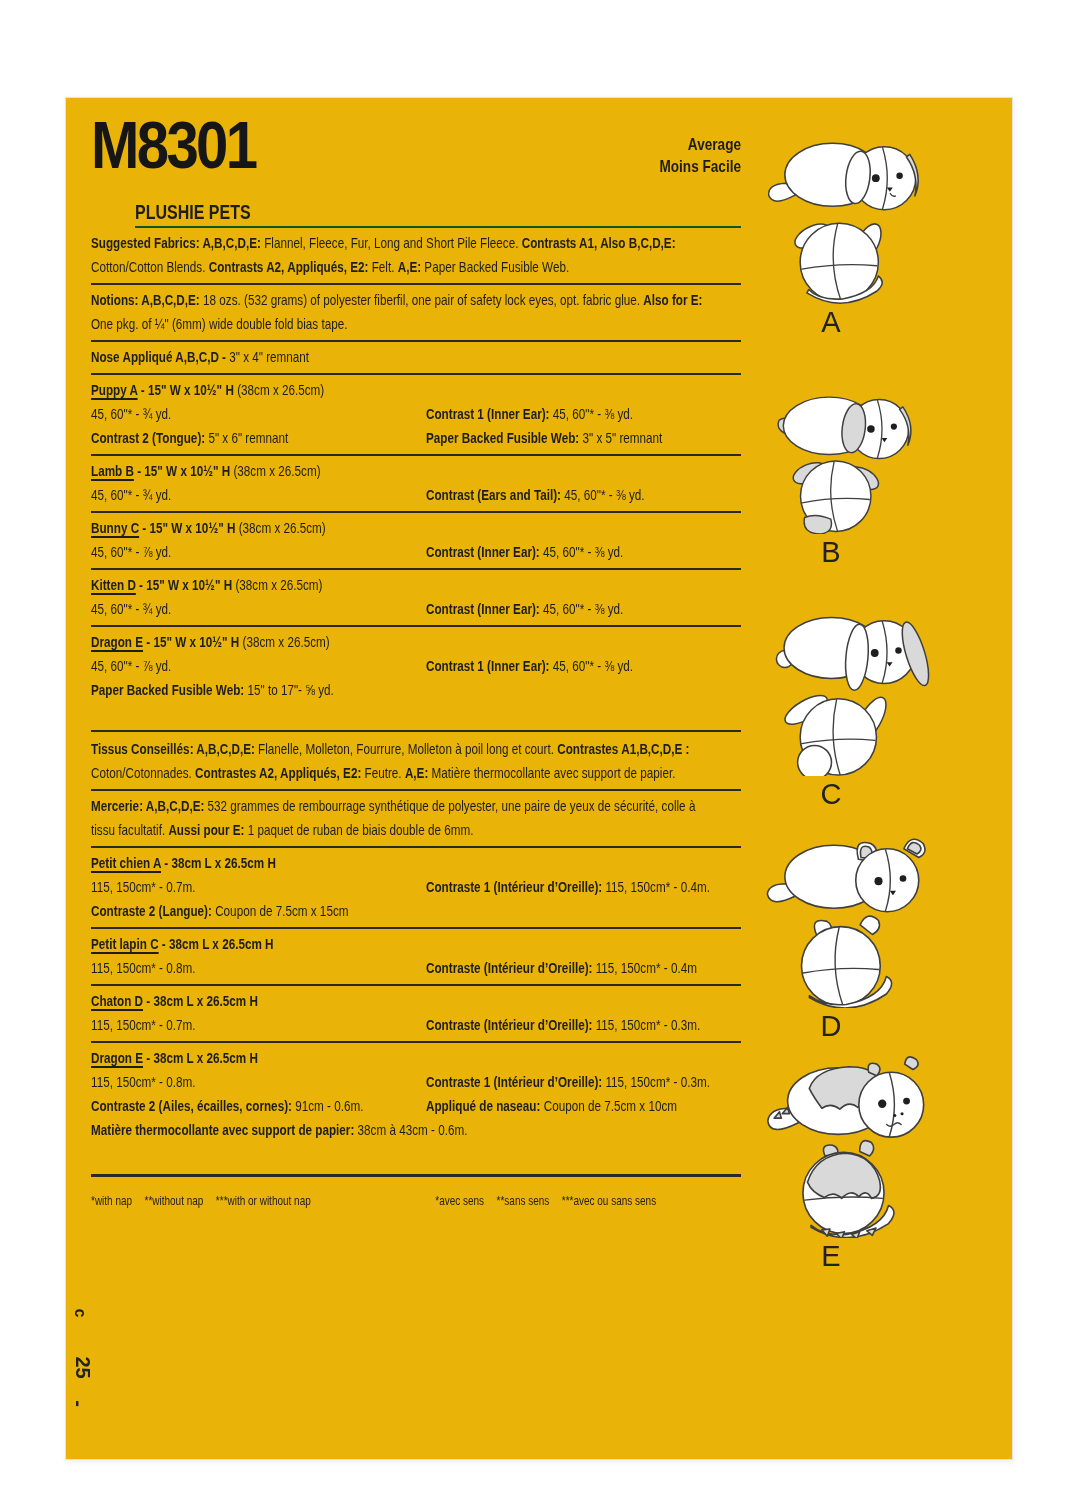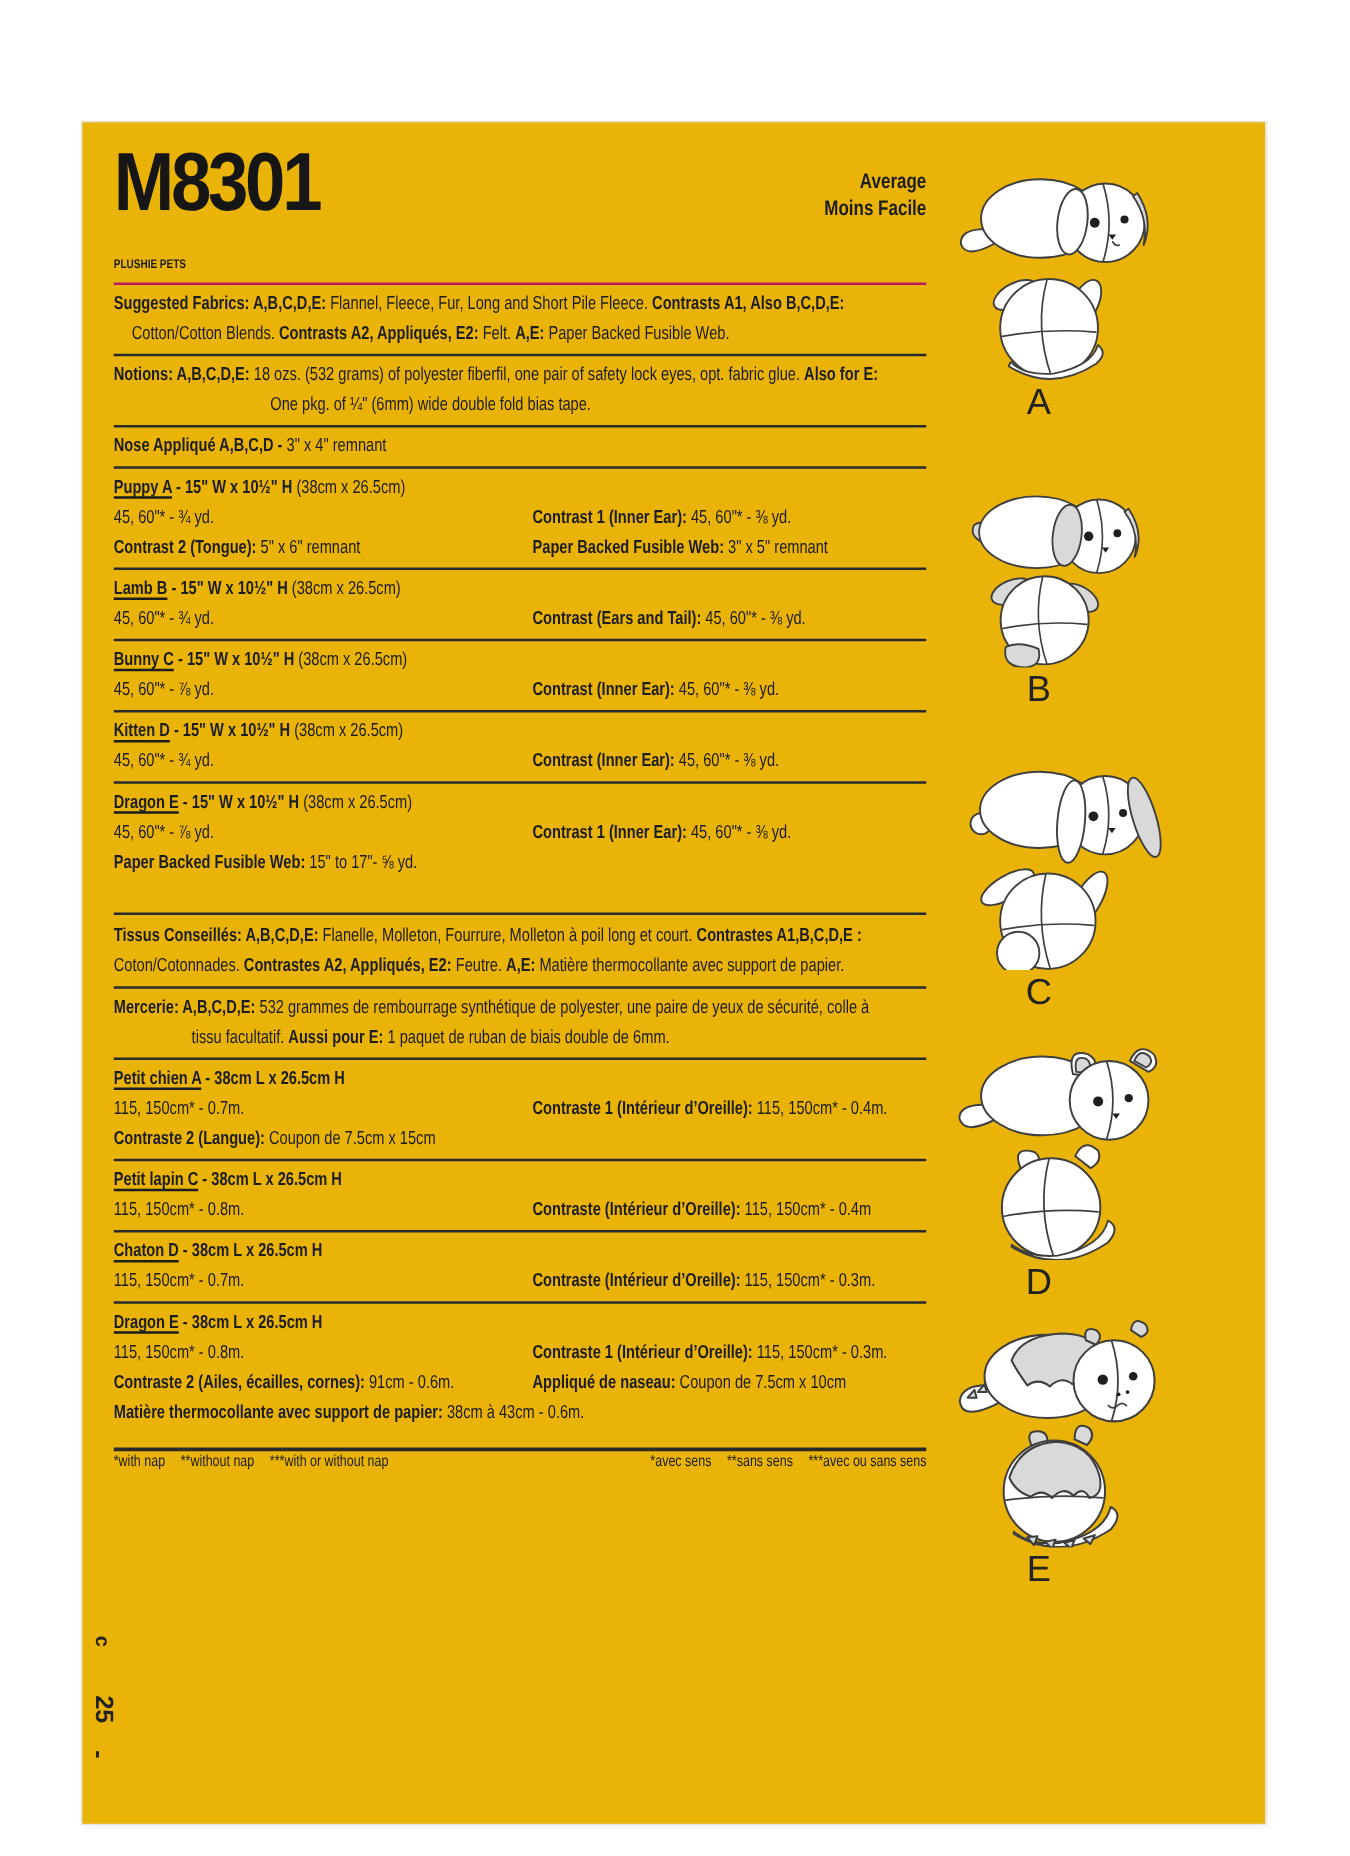--- a/index.html
+++ b/index.html
@@ -4,35 +4,35 @@
 <style>
   html,body{margin:0;padding:0;}
   body{width:1080px;height:1485px;background:#ffffff;font-family:"Liberation Sans",sans-serif;color:#1d1d1d;position:relative;overflow:hidden;}
   .sheet{position:absolute;left:65px;top:97px;width:946px;height:1361px;background:#eab308;border:1px solid #e3e3e3;box-shadow:1px 2px 6px rgba(0,0,0,.07);}
   .content{position:absolute;left:25px;top:14px;width:650px;}
   .header{position:relative;height:88px;}
   .code{position:absolute;left:0;top:0;margin:0;font-size:66px;font-weight:700;letter-spacing:-3px;line-height:1;transform:scaleX(.88);transform-origin:0 0;color:#161616;}
   .difficulty{position:absolute;right:0;top:22px;text-align:right;font-weight:700;font-size:17px;line-height:22px;transform:scaleX(.8);transform-origin:100% 0;}
   .cond{transform:scaleX(.78);transform-origin:0 50%;}
   .cond-r{transform:scaleX(.78);transform-origin:100% 50%;}
-  .sec-title{font-weight:700;font-size:10px;line-height:20px;padding:2px 0 4px;border-bottom:2px solid #be185d;}
+  .sec-title{font-weight:700;font-size:20px;line-height:20px;padding:2px 0 4px;border-bottom:2px solid #14532d;margin-left:44px;}
   .sec-title span{display:inline-block;transform:scaleX(.8);transform-origin:0 50%;white-space:nowrap;}
-  .para{padding:3px 0 4px;border-bottom:2px solid #2a2a2a;text-align:center;}
+  .para{padding:3px 0 4px;border-bottom:2px solid #2a2a2a;}
   .para-plain{padding:3px 0 4px;border-bottom:2px solid #2a2a2a;}
   .tline{font-size:15px;line-height:24px;white-space:nowrap;}
   .block{padding:2px 0 4px;border-bottom:2px solid #2a2a2a;}
   .block.no-rule{border-bottom:none;}
   .block-heading{font-size:15px;line-height:25px;white-space:nowrap;font-weight:400;}
   .block-heading b{font-weight:700;}
   .u{text-decoration:underline;text-underline-offset:3px;text-decoration-thickness:1.5px;}
   .row{display:grid;grid-template-columns:335px 1fr;}
   .cell{font-size:15px;line-height:24px;white-space:nowrap;}
   b{font-weight:700;}
   .section-gap{height:24px;border-bottom:2px solid #2a2a2a;margin-bottom:2px;}
-  .footer-rule{border-top:3px solid #2a2a2a;margin-top:12px;padding-top:0;display:flex;justify-content:space-between;}
+  .footer-rule{border-top:3px solid #2a2a2a;margin-top:28px;padding-top:16px;display:flex;}
   .fgroup{display:flex;column-gap:16px;font-size:12.8px;line-height:16px;white-space:nowrap;}
   
   .fig{position:absolute;left:690px;width:250px;}
   .fig svg{display:block;margin-left:6px;}
   .fig-label{width:150px;text-align:center;font-size:29px;line-height:32px;color:#222;margin-top:2px;}
   .s{fill:#fff;stroke:#3f3f3f;stroke-width:1.8;stroke-linejoin:round;stroke-linecap:round;}
   .g{fill:#d9d9d9;stroke:#3f3f3f;stroke-width:1.8;stroke-linejoin:round;stroke-linecap:round;}
   .d{fill:#1f1f1f;stroke:none;}
   .n{fill:none;stroke:#3f3f3f;stroke-width:1.6;stroke-linecap:round;}
   .fig-a{top:36px;} .fig-b{top:290px;} .fig-c{top:510px;} .fig-d{top:735px;} .fig-e{top:958px;}

